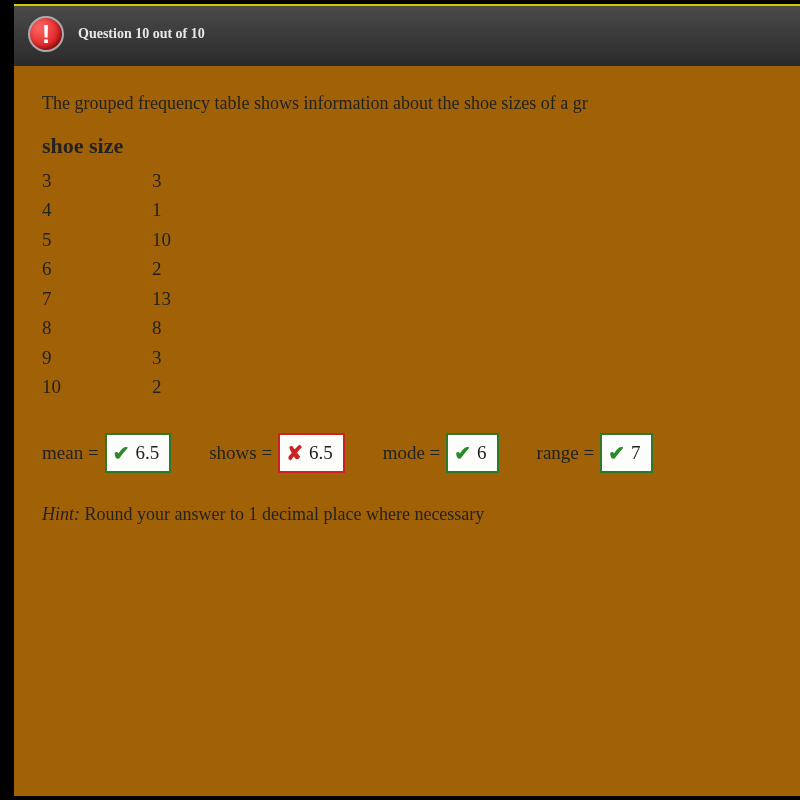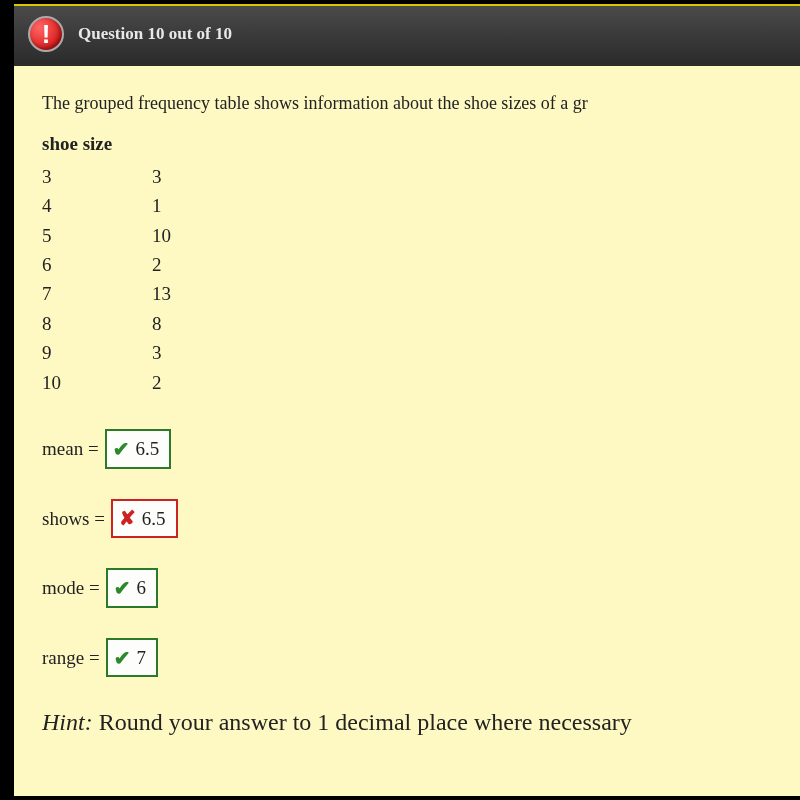--- a/index.html
+++ b/index.html
@@ -34,54 +34,54 @@
       align-items: center;
       justify-content: center;
       color: #fff;
       font-weight: bold;
       font-size: 26px;
       font-family: Arial, sans-serif;
       box-shadow: inset -2px -2px 4px rgba(0,0,0,0.4);
     }
     .title-text {
       color: #e8e8e8;
-      font-size: 17px;
+      font-size: 14px;
       font-weight: bold;
     }
     .content {
-      background: #fef9c3;
+      background: #a16207;
       padding: 24px 20px 0 28px;
       height: calc(100% - 66px);
       color: #222;
       font-size: 18px;
       line-height: 1.45;
     }
     .prompt {
       margin-bottom: 14px;
     }
     .table-wrap {
       margin-bottom: 32px;
     }
     .table-header {
       display: flex;
       font-weight: bold;
-      font-size: 19px;
+      font-size: 22px;
       margin-bottom: 4px;
     }
     .col-size { width: 110px; }
     .col-freq { width: 120px; }
     .table-row {
       display: flex;
       font-size: 19px;
       line-height: 1.55;
     }
     .answers {
       display: flex;
-      flex-direction: column;
-      gap: 30px;
+      flex-direction: row;
+      gap: 38px;
       margin-bottom: 28px;
       font-size: 19px;
     }
     .answer-row {
       display: flex;
       align-items: center;
       gap: 6px;
     }
     .answer-label { }
     .answer-box {
@@ -97,21 +97,21 @@
     .answer-box.wrong { border-color: #cc2222; }
     .mark {
       font-family: Arial, sans-serif;
       font-weight: bold;
       font-size: 20px;
       line-height: 1;
     }
     .mark.check { color: #2a8a2a; }
     .mark.cross { color: #cc2222; }
     .hint {
-      font-size: 24px;
+      font-size: 18px;
     }
     .hint em { font-style: italic; }
   </style>
 </head>
 <body>
 
 <div class="outer-frame">
   <div class="title-bar">
     <div class="alert-icon">!</div>
     <div class="title-text">Question 10 out of 10</div>

